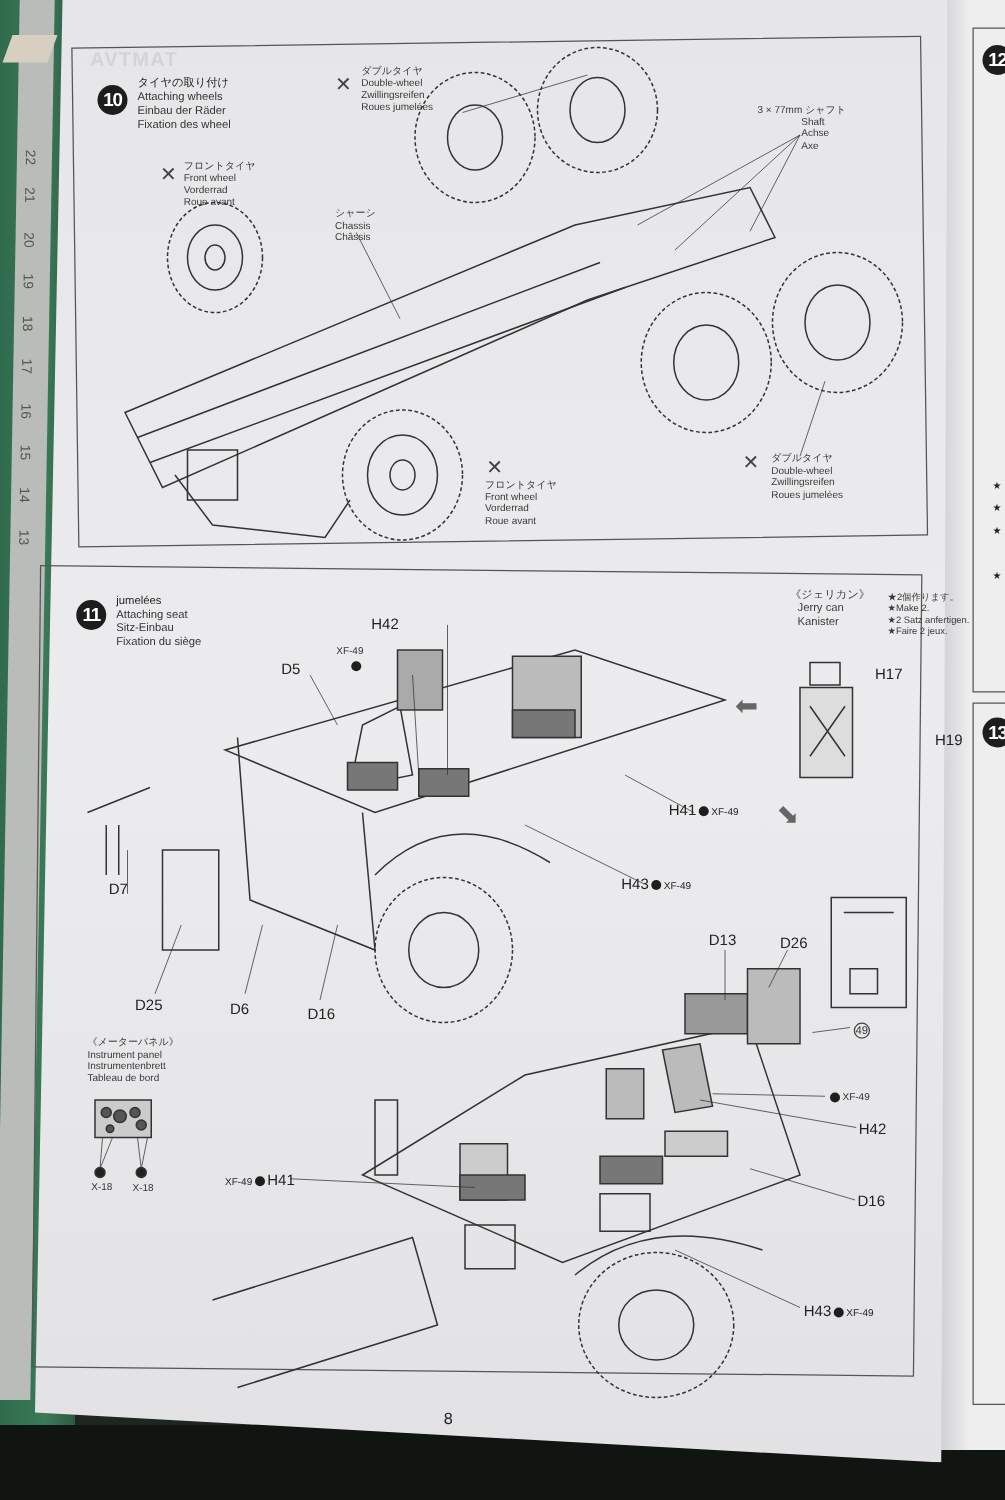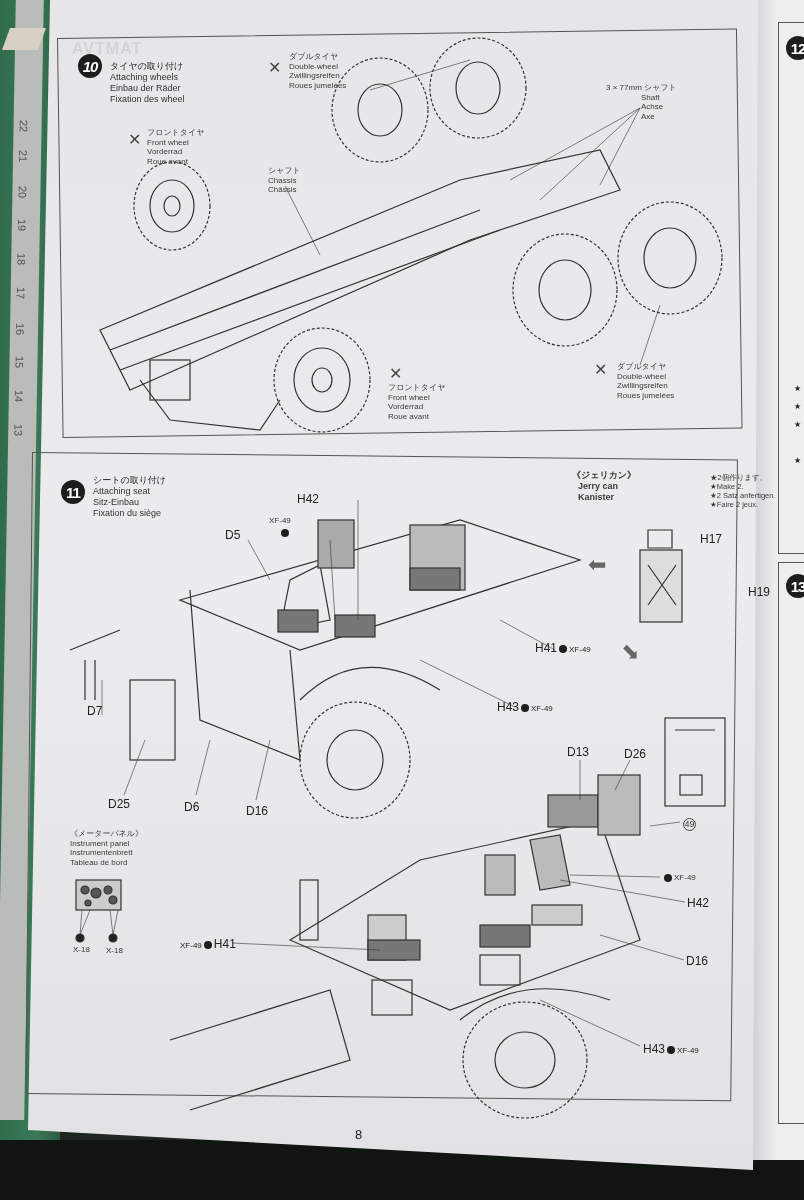--- a/index.html
+++ b/index.html
@@ -72,21 +72,21 @@
 <div class="panel p12"></div>
 <div class="stepnum" style="left:786px;top:36px;">12</div>
 <div class="star-col" style="top:380px">★<br>★<br>★<br><br>★</div>
 <div class="panel p13"></div>
 <div class="stepnum" style="left:786px;top:574px;">13</div>
 
 <div class="page"></div>
 <div class="brand">AVTMAT</div>
 
 <div class="panel p10"></div>
-<div class="stepnum" style="left:78px;top:54px;font-style:italic;">10</div>
+<div class="stepnum" style="left:78px;top:68px;">10</div>
 <div class="title" style="left:110px;top:61px;">
   <div class="jp">タイヤの取り付け</div>
   <div>Attaching wheels</div>
   <div>Einbau der Räder</div>
   <div>Fixation des wheel</div>
 </div>
 
 <div class="tool-icon" style="left:268px;top:58px;">✕</div>
 <div class="lbl" style="left:289px;top:52px;">
   <div>ダブルタイヤ</div>
@@ -97,21 +97,21 @@
 
 <div class="tool-icon" style="left:128px;top:130px;">✕</div>
 <div class="lbl" style="left:147px;top:128px;">
   <div>フロントタイヤ</div>
   <div>Front wheel</div>
   <div>Vorderrad</div>
   <div>Roue avant</div>
 </div>
 
 <div class="lbl" style="left:268px;top:166px;">
-  <div>シャフト</div>
+  <div>シャーシ</div>
   <div>Chassis</div>
   <div>Châssis</div>
 </div>
 
 <div class="lbl" style="left:606px;top:83px;">
   <div>3 × 77mm シャフト</div>
   <div style="padding-left:35px">Shaft</div>
   <div style="padding-left:35px">Achse</div>
   <div style="padding-left:35px">Axe</div>
 </div>
@@ -128,27 +128,27 @@
 <div class="lbl" style="left:617px;top:362px;">
   <div>ダブルタイヤ</div>
   <div>Double-wheel</div>
   <div>Zwillingsreifen</div>
   <div>Roues jumelées</div>
 </div>
 
 <div class="panel p11"></div>
 <div class="stepnum" style="left:61px;top:480px;">11</div>
 <div class="title" style="left:93px;top:475px;">
-  <div class="jp">シートの取り付け</div>
+  <div class="jp">jumelées</div>
   <div>Attaching seat</div>
   <div>Sitz-Einbau</div>
   <div>Fixation du siège</div>
 </div>
 
-<div class="lbl" style="left:572px;top:470px;font-size:9px;line-height:11px;font-weight:bold;">
+<div class="lbl" style="left:632px;top:470px;font-size:9px;line-height:11px;">
   <div>《ジェリカン》</div>
   <div style="padding-left:6px">Jerry can</div>
   <div style="padding-left:6px">Kanister</div>
 </div>
 <div class="lbl" style="left:696px;top:473px;font-size:7.5px;line-height:9px;margin-left:14px;">
   <div>★2個作ります。</div>
   <div>★Make 2.</div>
   <div>★2 Satz anfertigen.</div>
   <div>★Faire 2 jeux.</div>
 </div>

